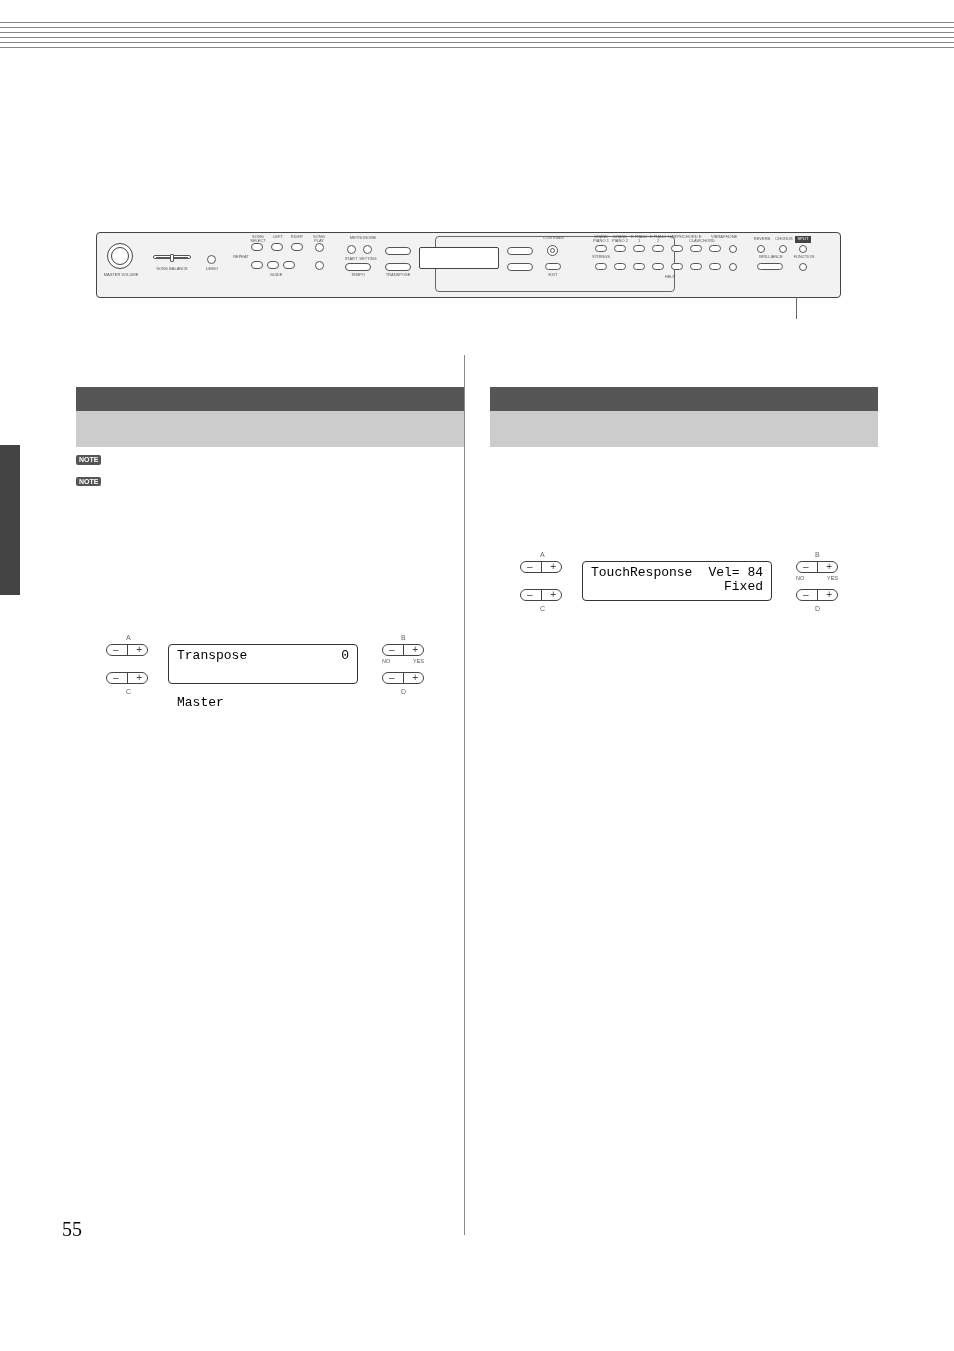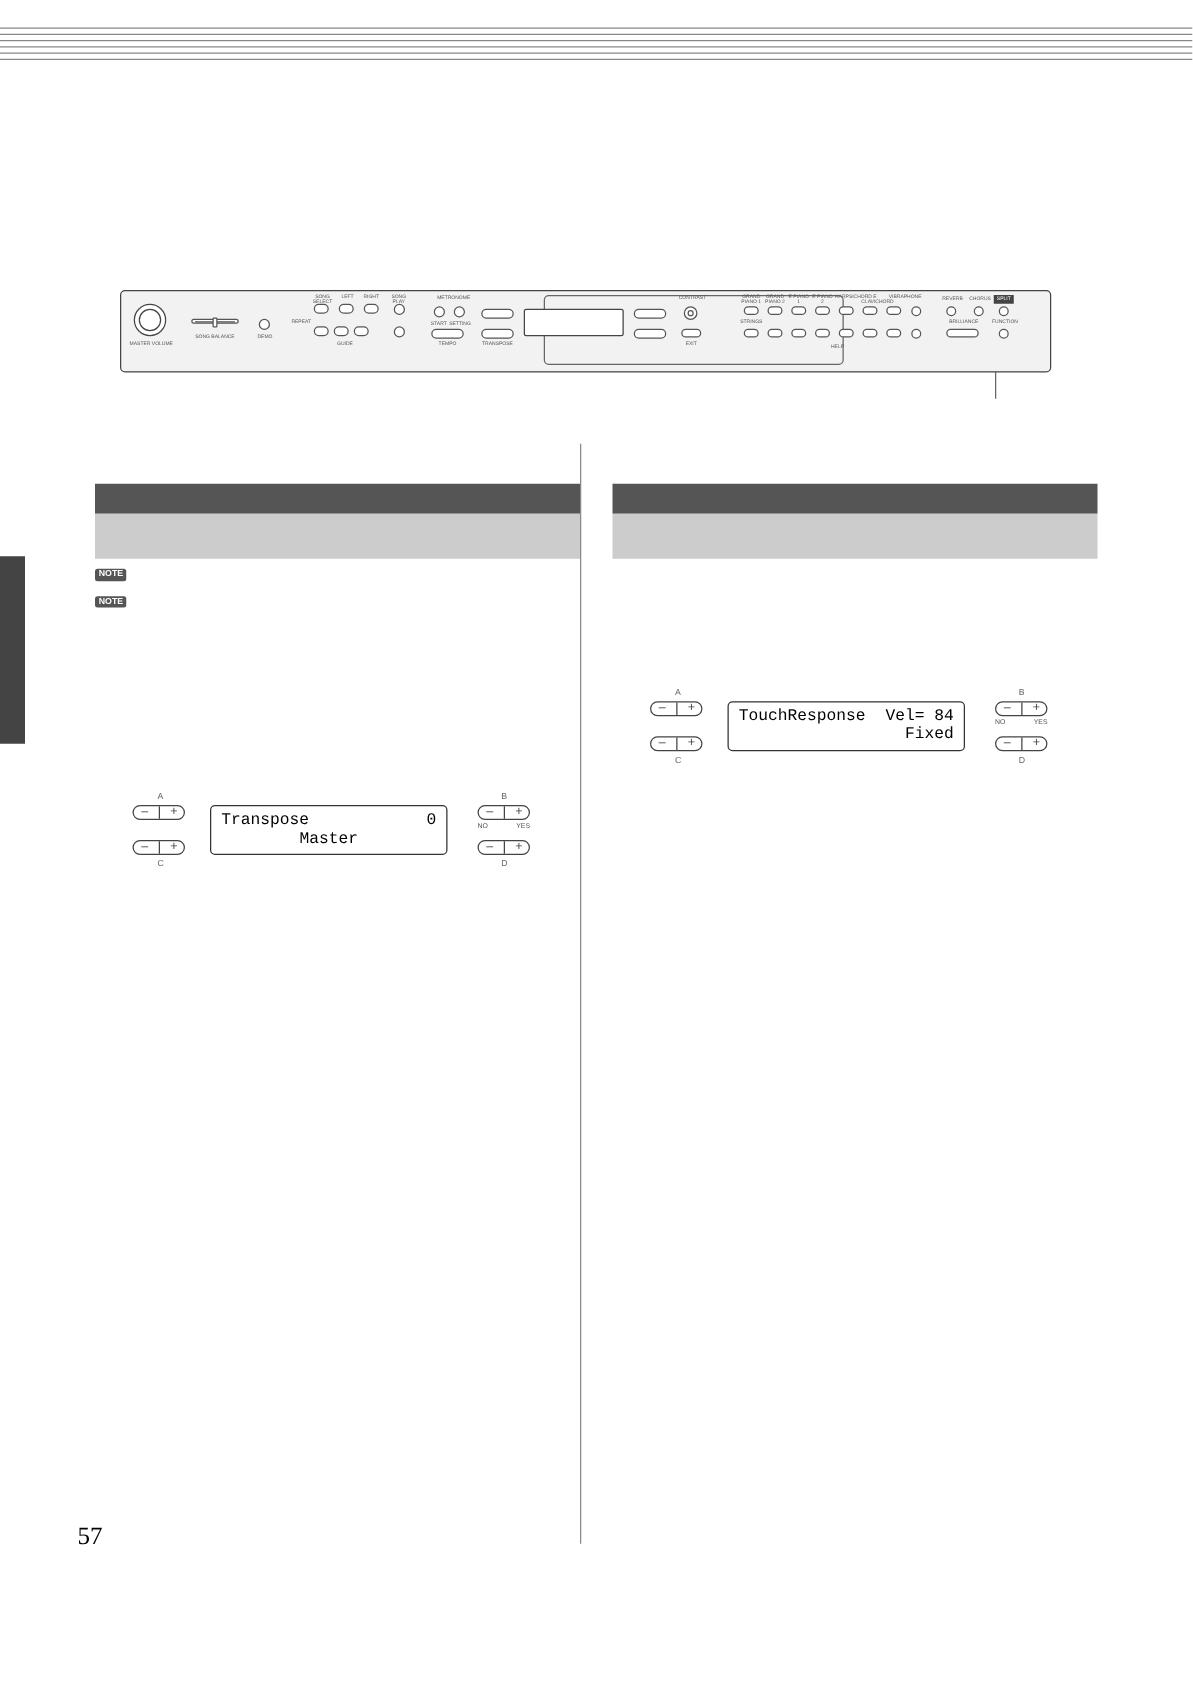--- a/index.html
+++ b/index.html
@@ -330,21 +330,21 @@
         <div class="sep"></div>
         <span class="plus">+</span>
       </div>
       <span class="disp-letter" style="left:50px; top:54px;">C</span>
 
       <div class="lcd-box" style="left:92px; top:10px; width:190px; height:40px;">
         <div class="l1">
           <span>Transpose</span>
           <span>0</span>
         </div>
-        <div style="text-align:center;">Master</div>
+        <div style="text-align:left;margin-top:32px;">Master</div>
       </div>
 
       <span class="disp-letter" style="left:325px; top:0;">B</span>
       <div class="btn-pill" style="left:306px; top:10px;">
         <span class="minus">–</span>
         <div class="sep"></div>
         <span class="plus">+</span>
       </div>
       <div class="btn-sublabel" style="left:306px; top:24px;">
         <span style="float:left;">NO</span>
@@ -401,13 +401,13 @@
       <div class="btn-pill" style="left:306px; top:38px;">
         <span class="minus">–</span>
         <div class="sep"></div>
         <span class="plus">+</span>
       </div>
       <span class="disp-letter" style="left:325px; top:54px;">D</span>
     </div>
   </div>
 </div>
 
-<div class="page-num">57</div>
+<div class="page-num">55</div>
 
 </body></html>

